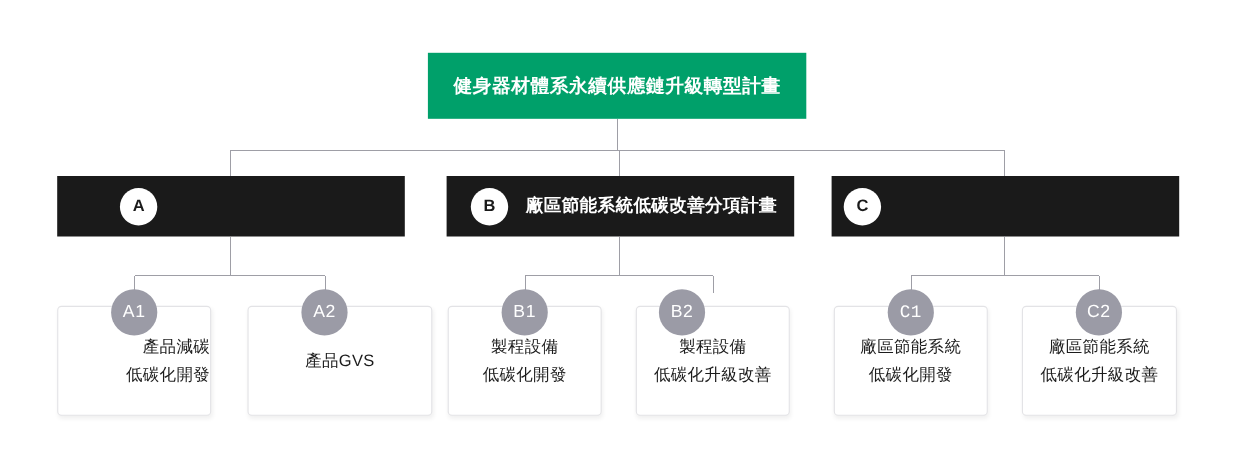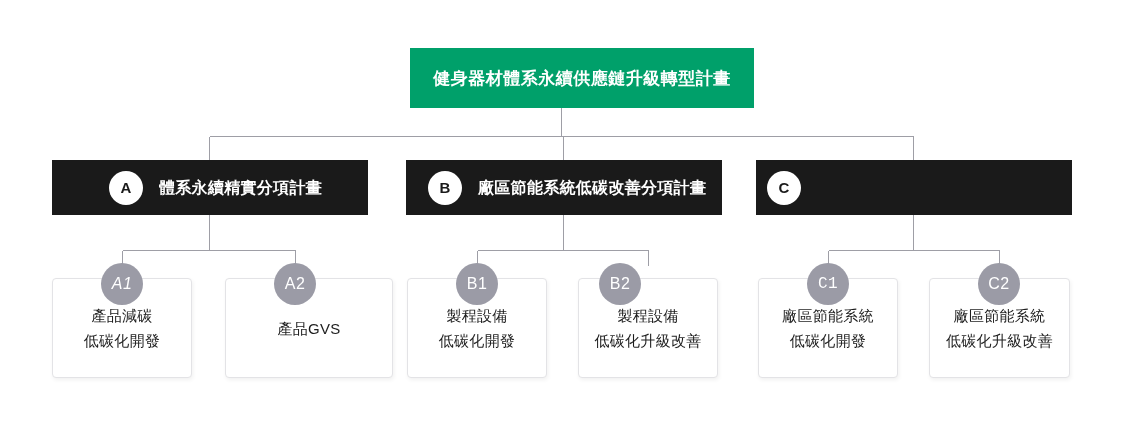--- a/index.html
+++ b/index.html
@@ -25,21 +25,21 @@
     left: 0;
     top: 0;
     width: 1121px;
     height: 430px;
     pointer-events: none;
   }
 
   
   .root-box {
     position: absolute;
-    left: 410px;
+    left: 389px;
     top: 48px;
     width: 344px;
     height: 60px;
     background: #00a06a;
     display: flex;
     align-items: center;
     justify-content: center;
     box-sizing: border-box;
   }
   .root-box .root-title {
@@ -123,28 +123,28 @@
     display: flex;
     align-items: center;
     justify-content: center;
     font-size: 16px;
     font-weight: normal;
     line-height: 1;
     letter-spacing: 0.5px;
     top: 263px;
   }
 
-  #leaf-a1 { left: 52px;  width: 140px; }
+  #leaf-a1 { left: 52px;  width: 140px; align-items: flex-end; }
   #leaf-a2 { left: 225px; width: 168px; }
   #leaf-b1 { left: 407px; width: 140px; }
   #leaf-b2 { left: 578px; width: 140px; }
   #leaf-c1 { left: 758px; width: 140px; }
   #leaf-c2 { left: 929px; width: 141px; }
 
-  #badge-a1 { left: 101px; font-style: italic; }
+  #badge-a1 { left: 101px; }
   #badge-a2 { left: 274px; }
   #badge-b1 { left: 456px; }
   #badge-b2 { left: 599px; }
   #badge-c1 { left: 807px; font-family: Liberation Mono, monospace; }
   #badge-c2 { left: 978px; }
 </style>
 </head>
 <body>
 
 <div id="diagram-root">
@@ -176,21 +176,20 @@
       <path d="M999.5,250.5 L999.5,266"></path>
     </g>
   </svg>
 
   <div class="root-box">
     <span class="root-title">健身器材體系永續供應鏈升級轉型計畫</span>
   </div>
 
   <div class="branch-box" id="branch-a">
     <span class="branch-badge">A</span>
-    <span class="branch-label">體系永續精實分項計畫</span>
   </div>
 
   <div class="branch-box" id="branch-b">
     <span class="branch-badge">B</span>
     <span class="branch-label">廠區節能系統低碳改善分項計畫</span>
   </div>
 
   <div class="branch-box" id="branch-c">
     <span class="branch-badge">C</span>
   </div>

